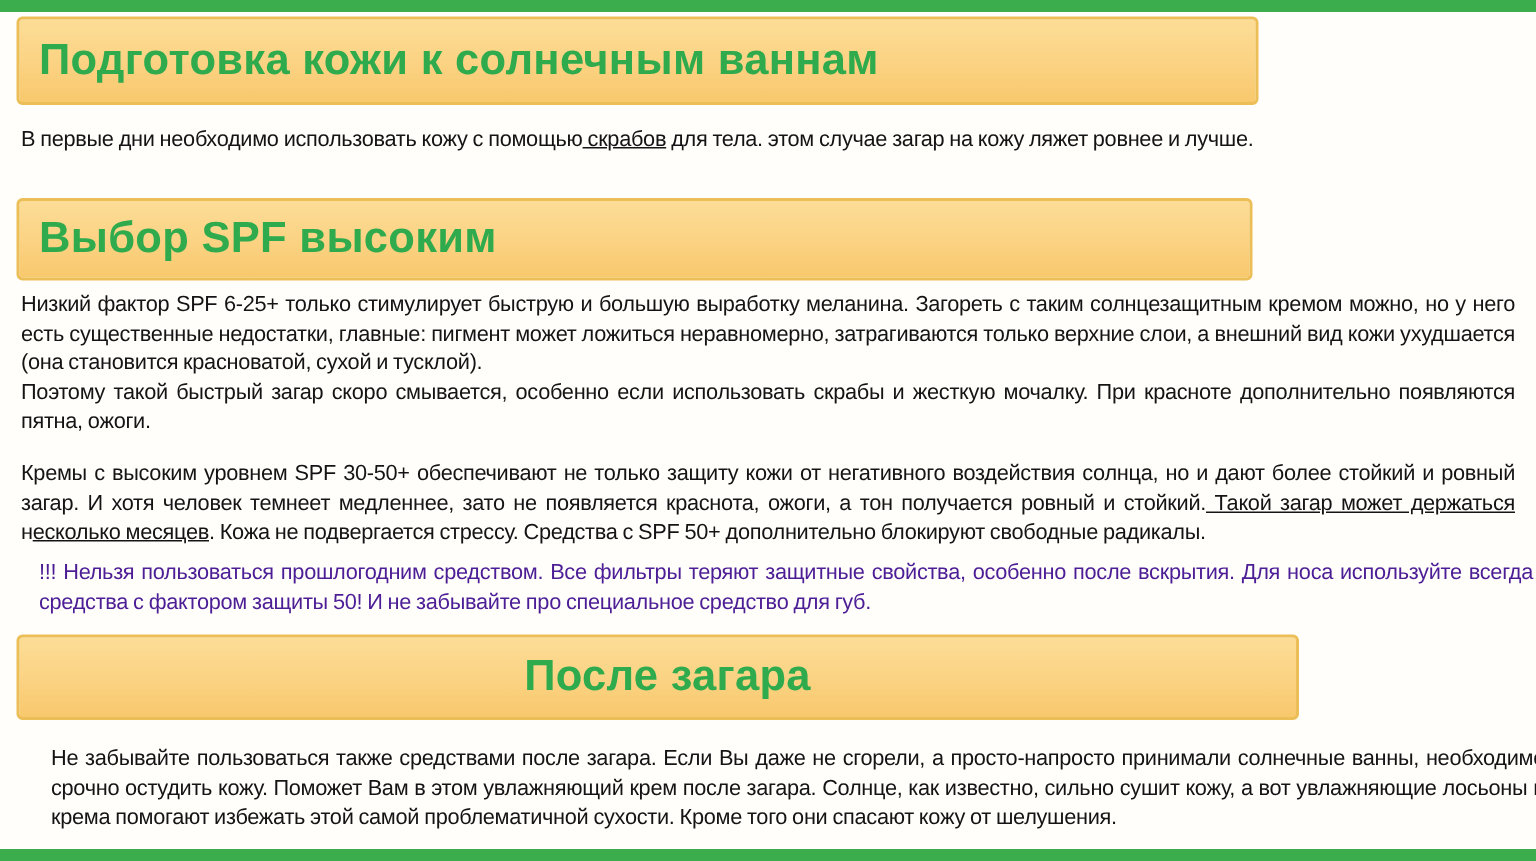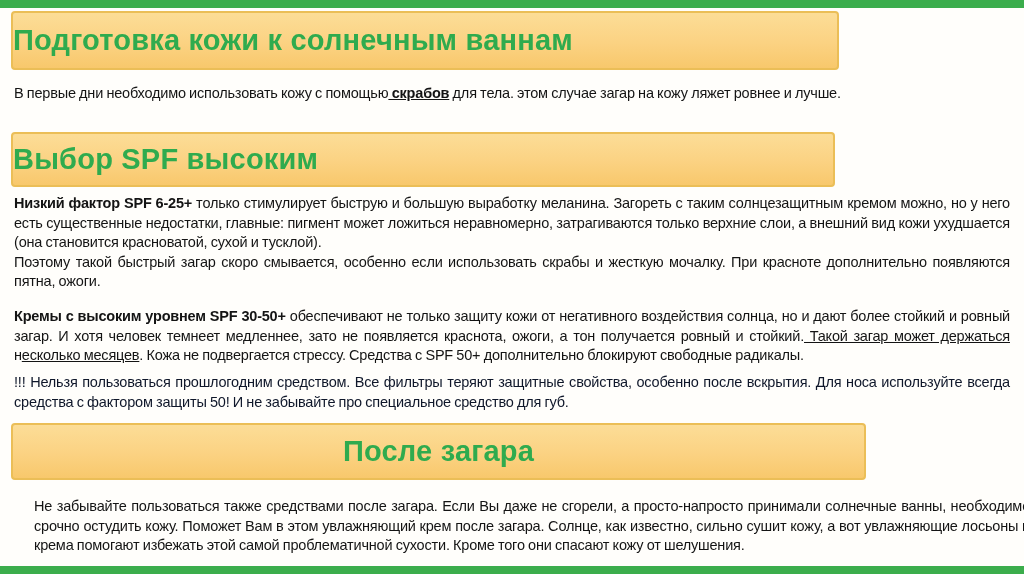--- a/index.html
+++ b/index.html
@@ -16,20 +16,21 @@
   }
   .accent-bar.top{top:0;}
   .accent-bar.bottom{bottom:0;}
   .heading-box{
     position:absolute;left:11px;
     box-sizing:border-box;
     background:linear-gradient(180deg,#fcdd97 0%,#fbd282 55%,#f8c86c 100%);
     border:2px solid #ebbe57;
     border-radius:4px;
     display:flex;align-items:center;
+    padding-left:13px;
   }
   .heading-box .heading{
     font-size:29px;
     font-weight:bold;
     color:#2fab4e;
     letter-spacing:0.2px;
     white-space:nowrap;
   }
   .box-prep{top:11px;width:828px;height:59px;}
   .box-spf{top:132px;width:824px;height:55px;}
@@ -37,23 +38,23 @@
   .body-par{
     position:absolute;left:14px;width:996px;
     font-size:14.5px;line-height:19.5px;
     color:#141414;
     letter-spacing:-0.2px;word-spacing:-0.5px;
     text-align:justify;
   }
   .par-prep{top:84px;text-align:left;}
   .par-spf-low{top:194px;}
   .par-spf-high{top:307px;}
-  .par-warning{top:373px;color:#0f172a;}
+  .par-warning{top:373px;color:#4c1d95;margin-left:12px;}
   .par-after{top:497px;margin-left:20px;}
-  .b{font-weight:bold;margin-top:48px;}
+  .b{font-weight:normal;margin-top:48px;}
   .u{text-decoration:underline;}
 </style>
 </head>
 <body>
 
 <div class="slide">
 
   <div class="accent-bar top"></div>
 
   <div class="heading-box box-prep">

